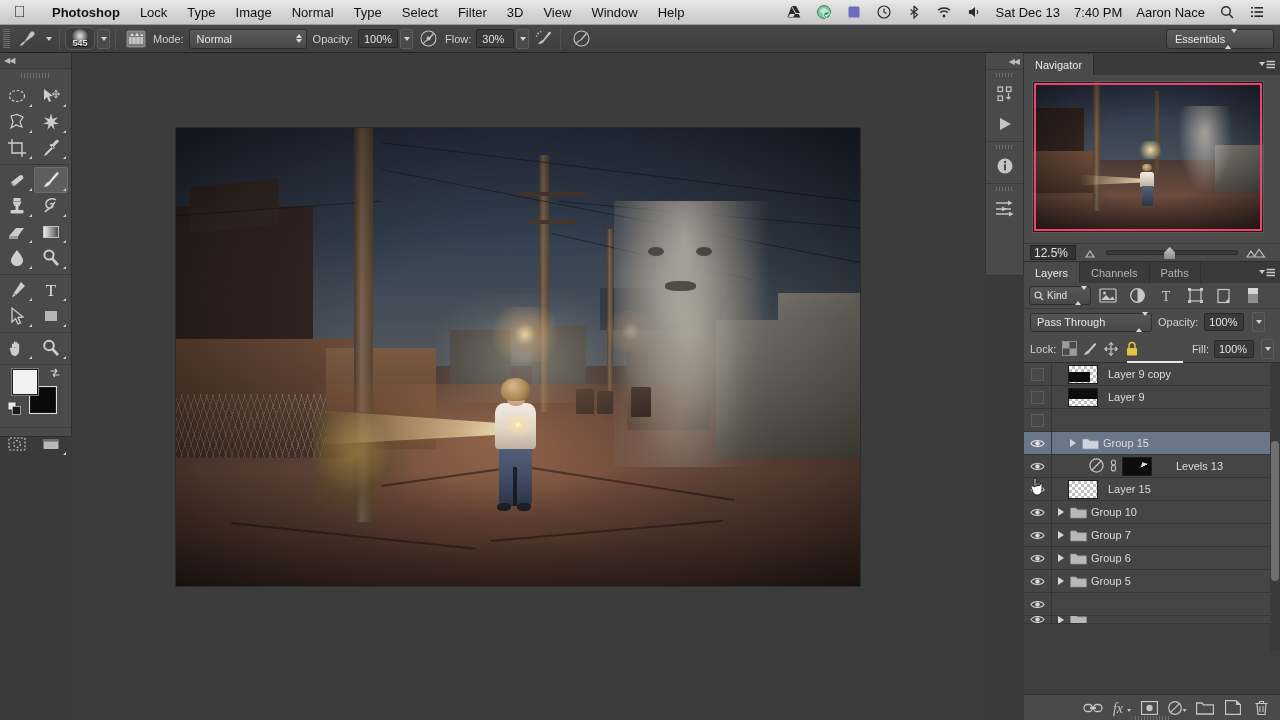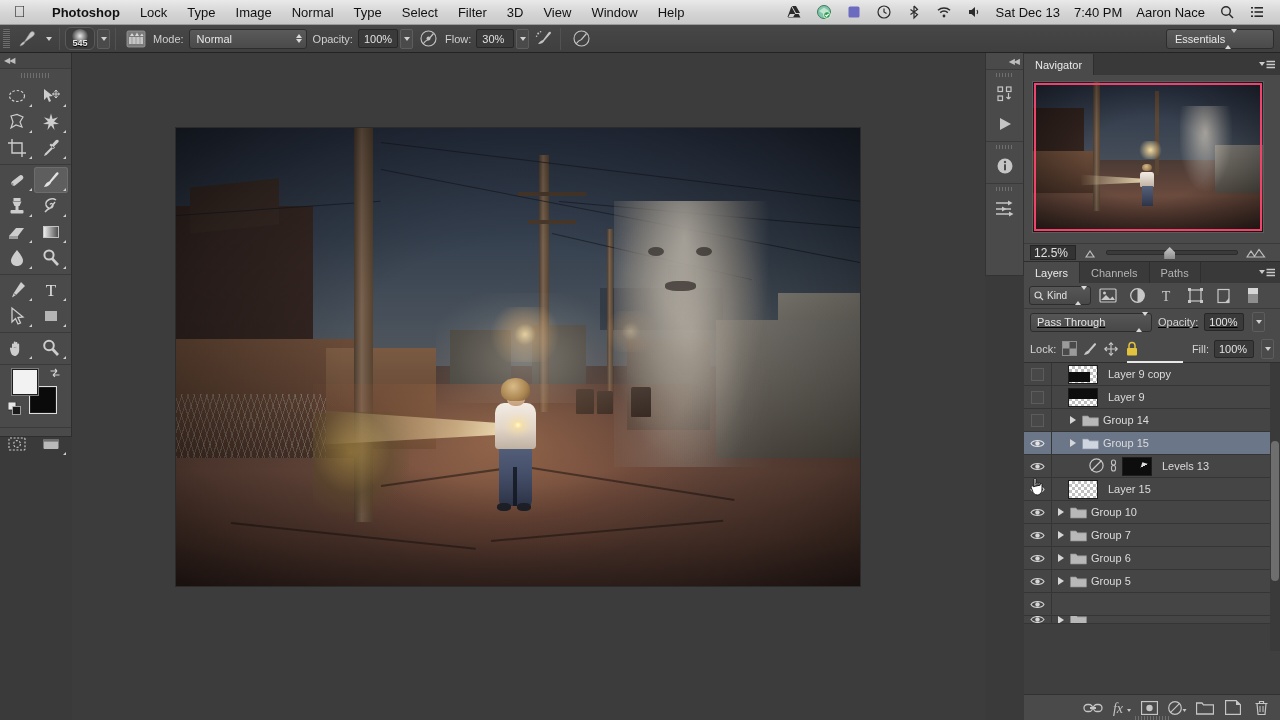--- a/index.html
+++ b/index.html
@@ -349,21 +349,21 @@
   }
   #kind-select {
     width:62px;height:19px; background:linear-gradient(to bottom,#565656,#484848);
     border:1px solid #2d2d2d;border-radius:3px;
     display:flex;align-items:center;gap:3px;padding:0 3px 0 4px;
     color:#e2e2e2;font-size:10px;
   }
   .filter-ico-btn { width:24px;height:20px;display:flex;align-items:center;justify-content:center;}
   #blendrow {
     height:26px; background:#4a4a4a; display:flex;align-items:center;
-    padding:0 6px; gap:6px;text-decoration:underline;
+    padding:0 6px; gap:6px;
   }
   #blend-select {
     width:122px;height:19px;background:linear-gradient(to bottom,#565656,#484848);
     border:1px solid #2d2d2d;border-radius:3px;display:flex;align-items:center;
     padding:0 3px 0 6px;color:#e6e6e6;font-size:11px;
   }
   .sm-label { font-size:11px; color:#d2d2d2; }
   .num-field {
     height:18px;background:#3a3a3a;border:1px solid #272727;border-radius:2px;
     color:#e2e2e2;font-size:11px;display:flex;align-items:center;padding:0 4px;min-width:40px;
@@ -1106,29 +1106,20 @@
         <div class="thumb checker" style="position:relative;">
           <div style="position:absolute;left:0;top:0;width:100%;height:62%;background:#0d0d0d;"></div>
         </div>
         <span class="lname" style="margin-left:6px;">Layer 9</span>
       </div>
     </div>
 
     <div class="layer-row">
       <div class="eye-cell">
         <div style="width:13px;height:13px;border:1px solid #5c5c5c;background:#484848;"></div>
-      </div>
-      <div class="row-content indent-1">
-        <span class="disc-tri">
-            <span class="tri-right"></span>
-          </span>
-        <svg width="17" height="13" viewBox="0 0 17 13">
-            <path d="M0.5 2 H6 L7.5 3.8 H16.5 V12 H0.5 Z" fill="#b8b8b8" stroke="#8a8a8a" stroke-width=".7"></path>
-          </svg>
-        <span class="lname">Group 14</span>
       </div>
     </div>
 
     <div class="layer-row selected">
       <div class="eye-cell">
         <svg width="15" height="11" viewBox="0 0 15 11">
             <path d="M1 5.5 C3.5 1.5 11.5 1.5 14 5.5 C11.5 9.5 3.5 9.5 1 5.5 Z" fill="none" stroke="#e4e4e4" stroke-width="1.1"></path>
             <circle cx="7.5" cy="5.5" r="2.2" fill="#e4e4e4"></circle>
           </svg>
       </div>
@@ -1159,21 +1150,21 @@
         </span>
         <span>
           <svg width="9" height="13" viewBox="0 0 9 13">
               <rect x="2.5" y="1" width="4" height="5" rx="2" fill="none" stroke="#c0c0c0" stroke-width="1.1"></rect>
               <rect x="2.5" y="6.5" width="4" height="5.5" rx="2" fill="none" stroke="#c0c0c0" stroke-width="1.1"></rect>
             </svg>
         </span>
         <div class="thumb" style="background:#0d0d0d;position:relative;">
           <div style="position:absolute;right:4px;top:5px;width:6px;height:8px;background:linear-gradient(135deg,#ddd 0 40%,transparent 40%);transform:rotate(18deg);"></div>
         </div>
-        <span class="lname" style="margin-left:6px;text-align:right;">Levels 13</span>
+        <span class="lname" style="margin-left:20px;text-align:right;">Levels 13</span>
       </div>
     </div>
 
     <div class="layer-row">
       <div class="eye-cell">
         <svg width="15" height="11" viewBox="0 0 15 11">
             <path d="M1 5.5 C3.5 1.5 11.5 1.5 14 5.5 C11.5 9.5 3.5 9.5 1 5.5 Z" fill="none" stroke="#d6d6d6" stroke-width="1.1"></path>
             <circle cx="7.5" cy="5.5" r="2.2" fill="#d6d6d6"></circle>
           </svg>
       </div>

